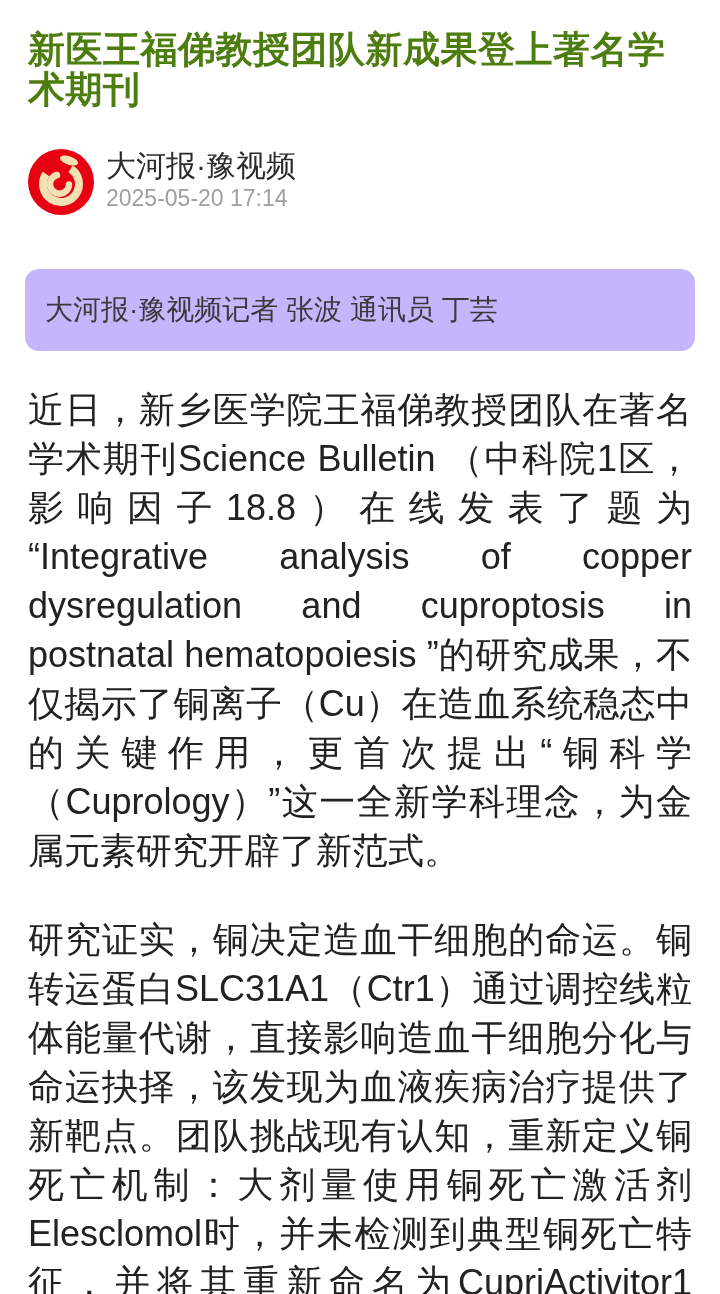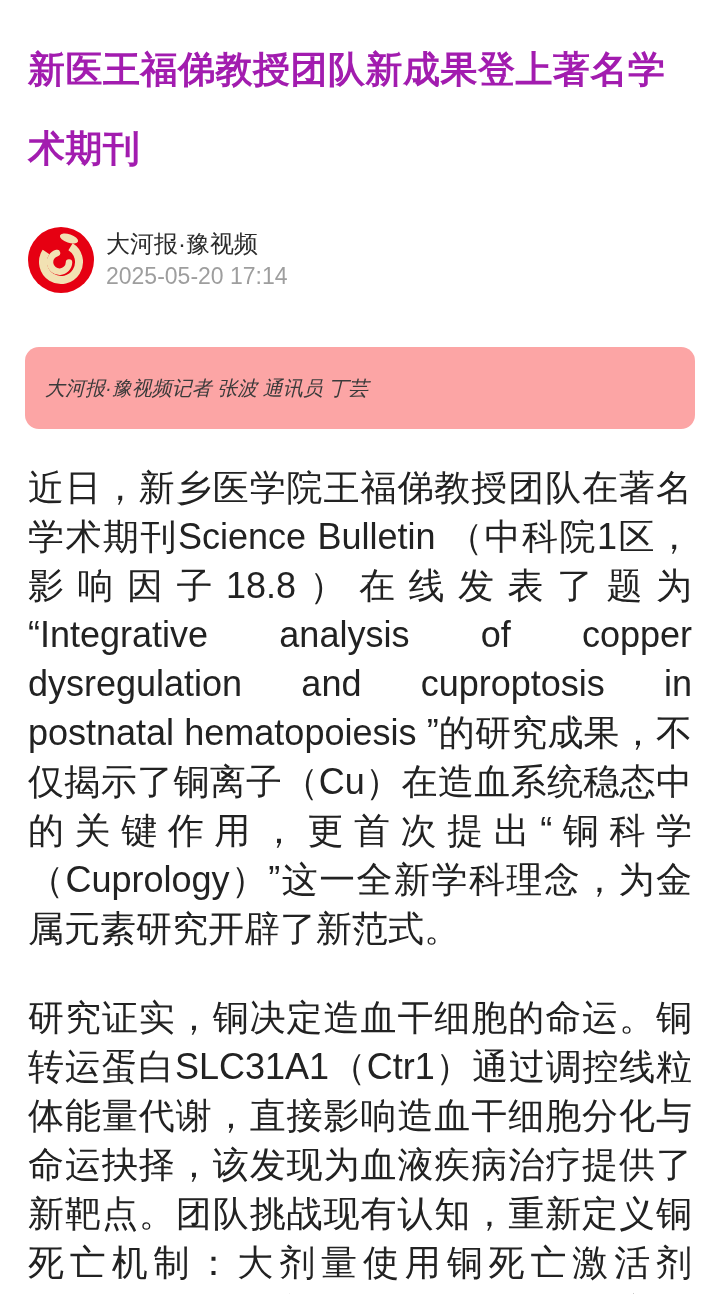--- a/index.html
+++ b/index.html
@@ -14,23 +14,23 @@
     font-family: "Liberation Sans", "DejaVu Sans", sans-serif;
     -webkit-font-smoothing: antialiased;
   }
   .page {
     padding: 30px 28px 0 28px;
     box-sizing: border-box;
   }
   .article-title {
     margin: 0 0 39px 0;
     font-size: 37px;
-    line-height: 79px;
+    line-height: 40px;
     font-weight: 700;
-    color: #a21caf;
+    color: #4d7c0f;
     letter-spacing: 0.5px;
   }
   .pub-row {
     display: flex;
     align-items: center;
     margin: 0 0 54px 0;
   }
   .logo-wrap {
     width: 66px;
     height: 66px;
@@ -41,39 +41,38 @@
     display: block;
     width: 66px;
     height: 66px;
   }
   .pub-meta {
     display: flex;
     flex-direction: column;
     justify-content: center;
   }
   .pub-name {
-    font-size: 24px;
+    font-size: 30px;
     line-height: 30px;
     color: #2b2b2b;
   }
   .pub-date {
     font-size: 23px;
     line-height: 30px;
     margin-top: 2px;
     color: #9e9e9e;
   }
   .byline-box {
-    background: #fca5a5;
+    background: #c4b5fd;
     border-radius: 14px;
     margin: 0 -3px 34px -3px;
     padding: 22px 20px;
-    font-size: 20px;
+    font-size: 28px;
     line-height: 38px;
     color: #3a3a3a;
-    font-style: italic;
   }
   .body-p {
     margin: 0 0 40px 0;
     font-size: 36px;
     line-height: 49px;
     color: #222222;
     text-align: justify;
     word-break: break-word;
   }
   .body-p:last-child {

